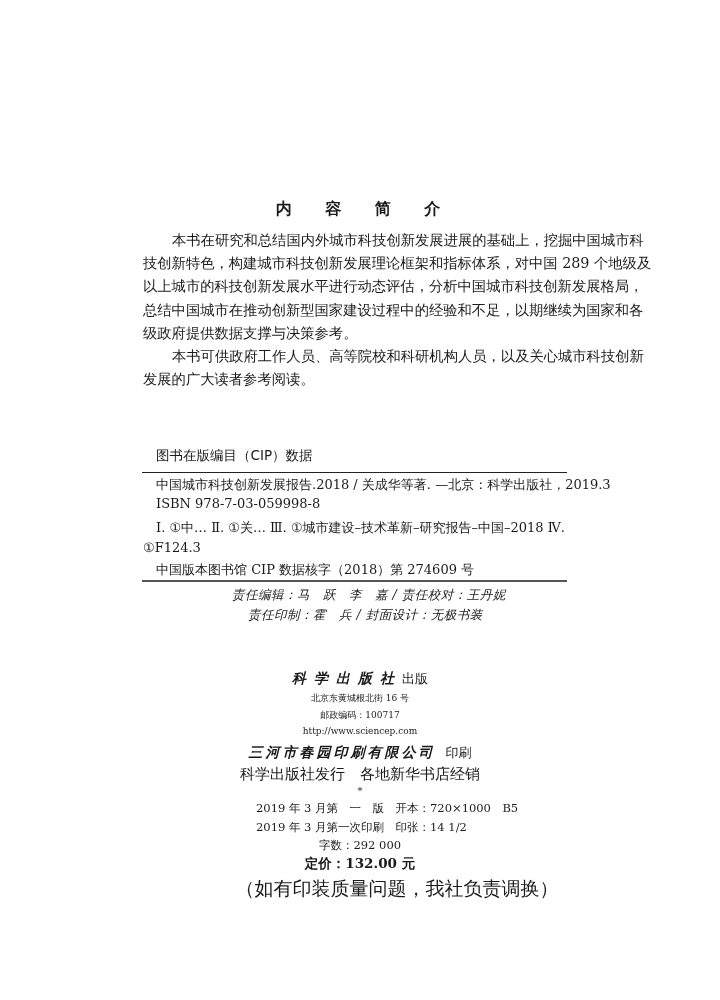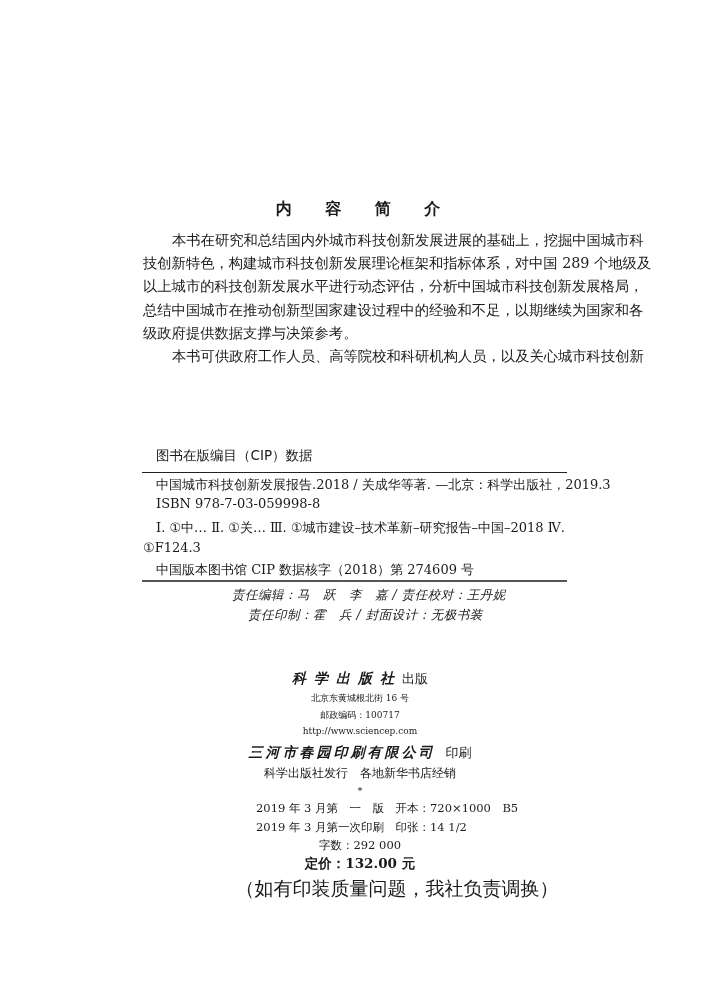--- a/index.html
+++ b/index.html
@@ -38,20 +38,21 @@
   <div class="para" style="top:229px;">
     <span class="ln indent">本书在研究和总结国内外城市科技创新发展进展的基础上，挖掘中国城市科</span>
     <span class="ln">技创新特色，构建城市科技创新发展理论框架和指标体系，对中国 289 个地级及</span>
     <span class="ln">以上城市的科技创新发展水平进行动态评估，分析中国城市科技创新发展格局，</span>
     <span class="ln">总结中国城市在推动创新型国家建设过程中的经验和不足，以期继续为国家和各</span>
     <span class="ln">级政府提供数据支撑与决策参考。</span>
   </div>
 
   <div class="para" style="top:345px;">
     <span class="ln indent">本书可供政府工作人员、高等院校和科研机构人员，以及关心城市科技创新</span>
+    <span class="ln">发展的广大读者参考阅读。</span>
   </div>
 </div>
 
 <div>
   <div class="abs cip-head">图书在版编目（CIP）数据</div>
   <div class="rule-top"></div>
   <div class="abs cip-line" style="left:156px; top:476px;">中国城市科技创新发展报告.2018 / 关成华等著. —北京：科学出版社，2019.3</div>
   <div class="abs cip-line" style="left:156px; top:496px;">ISBN 978-7-03-059998-8</div>
   <div class="abs cip-line" style="left:156px; top:519px;">Ⅰ. ①中… Ⅱ. ①关… Ⅲ. ①城市建设–技术革新–研究报告–中国–2018 Ⅳ.</div>
   <div class="abs cip-line" style="left:143px; top:540px;">①F124.3</div>
@@ -70,20 +71,20 @@
   </div>
   <div class="abs center small" style="top:692px;">北京东黄城根北街 16 号</div>
   <div class="abs center small" style="top:709px;">邮政编码：100717</div>
   <div class="abs center small" style="top:726px;">http://www.sciencep.com</div>
 </div>
 
 <div>
   <div class="abs center" style="top:742px;">
     <span class="printer">三河市春园印刷有限公司</span><span style="font-size:13px; margin-left:10px; font-family:'DejaVu Sans','Liberation Sans',sans-serif;">印刷</span>
   </div>
-  <div class="abs center" style="top:765px; font-size:12px; font-family:'DejaVu Sans','Liberation Sans',sans-serif;">科学出版社发行　各地新华书店经销</div>
+  <div class="abs center" style="top:765px; font-size:15px; font-family:'DejaVu Sans','Liberation Sans',sans-serif;">科学出版社发行　各地新华书店经销</div>
   <div class="abs center" style="top:785px; font-size:10px;">*</div>
   <div class="abs info" style="left:256px; top:801px;">2019 年 3 月第　一　版　开本：720×1000　B5</div>
   <div class="abs info" style="left:256px; top:820px;">2019 年 3 月第一次印刷　印张：14 1/2</div>
   <div class="abs center info" style="top:838px;">字数：292 000</div>
   <div class="abs center price" style="top:855px;">定价：132.00 元</div>
   <div class="abs center note" style="top:876px;">（如有印装质量问题，我社负责调换）</div>
 </div>
 
 </body></html>

